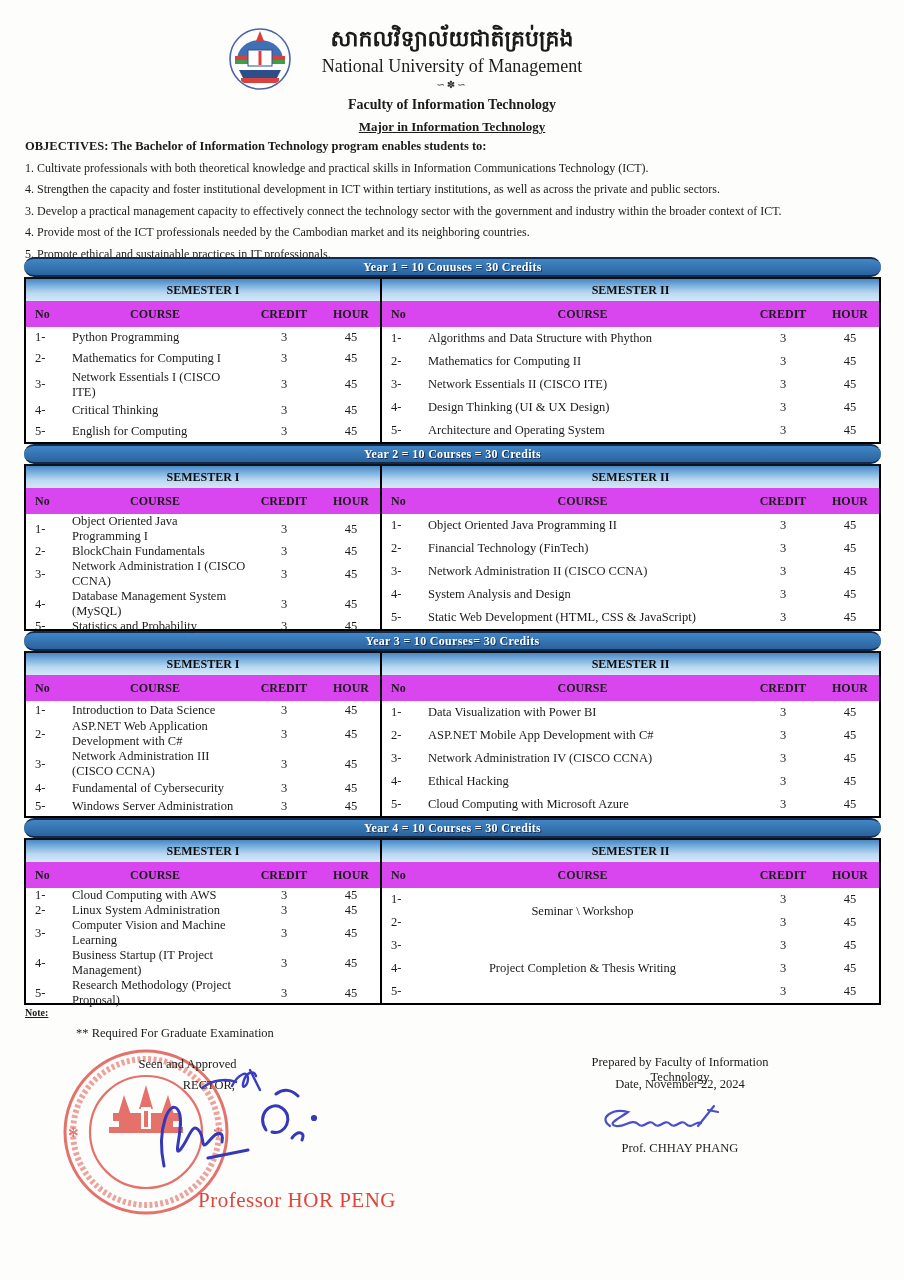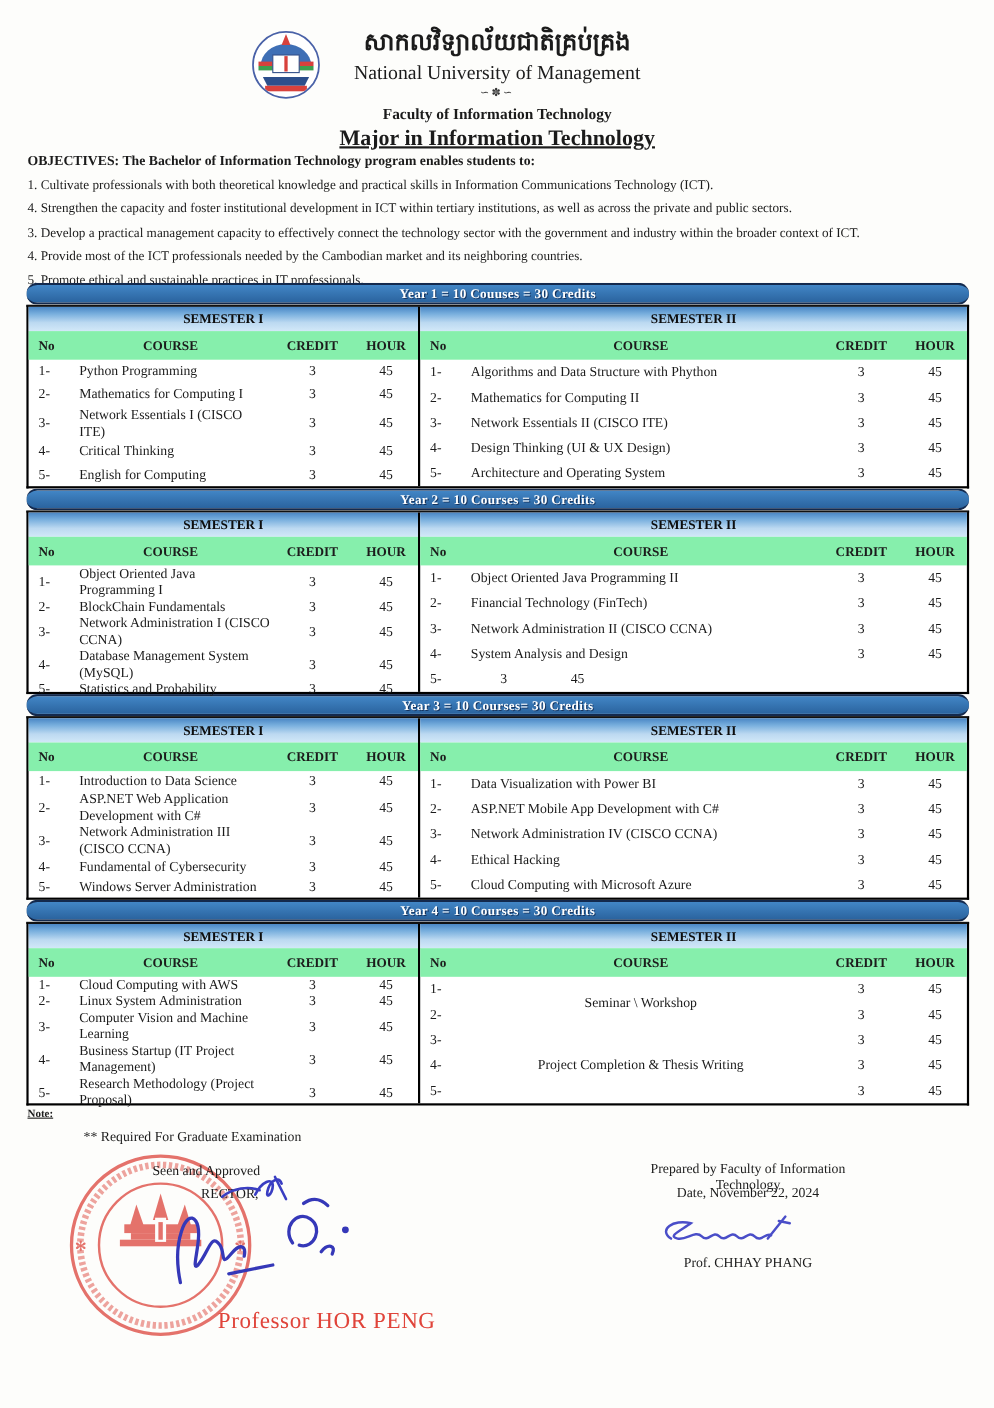--- a/index.html
+++ b/index.html
@@ -8,21 +8,21 @@
     background:#fdfdfb; color:#1b1b1b;
     font-family:"Liberation Serif", serif;
     overflow:hidden;
   }
   
   .header { position:absolute; top:26px; left:0; width:100%; text-align:center; }
   .khmer-title { font-family:"DejaVu Sans", sans-serif; font-weight:bold; font-size:22px; line-height:26px; }
   .univ-name  { font-size:18px; line-height:22px; margin-top:3px; }
   .ornament   { font-size:10px; line-height:12px; margin-top:2px; color:#333; letter-spacing:2px; }
   .faculty    { font-size:14px; font-weight:bold; line-height:17px; margin-top:5px; }
-  .major      { font-size:20px; font-weight:bold; text-decoration:underline; line-height:19px; margin-top:4px; }
+  .major      { font-size:13px; font-weight:bold; text-decoration:underline; line-height:19px; margin-top:4px; }
   .logo { position:absolute; top:26px; left:227px; width:66px; height:66px; }
 
   
   .objectives { position:absolute; top:136px; left:25px; width:856px; }
   .obj-head { font-weight:bold; font-size:12.5px; line-height:20px; }
   .obj-item { font-size:12px; line-height:20px; margin-top:1.5px; }
 
   
   .tables-wrap { position:absolute; top:257px; left:24px; width:857px; }
   .year-block { width:100%; }
@@ -40,21 +40,21 @@
     box-sizing:border-box;
   }
   .half { box-sizing:border-box; }
   .half.left  { width:356px; border-right:2px solid #000; }
   .half.right { flex:1; }
   .sem-header {
     height:22px; line-height:22px; text-align:center;
     font-weight:bold; font-size:12px; color:#0d0d0d;
     background:linear-gradient(#4a86c4 0%, #77aedd 28%, #bcd9f1 65%, #d2e8f8 100%);
   }
-  .col-header { display:flex; height:26px; align-items:center; font-weight:bold; font-size:12px; background:#86efac; }
+  .col-header { display:flex; height:26px; align-items:center; font-weight:bold; font-size:12px; background:#d946ef; }
   .c-no     { width:38px; padding-left:9px;  box-sizing:border-box; flex-shrink:0; }
   .c-course { flex:1; text-align:center; }
   .c-credit { width:76px; text-align:center; flex-shrink:0; }
   .c-hour   { width:58px; text-align:center; flex-shrink:0; }
   .rows { height:115px; display:flex; flex-direction:column; position:relative; }
   .crow { flex:1; display:flex; align-items:center; font-size:12.5px; }
   .crow .c-course { text-align:left; padding-left:8px; box-sizing:border-box; }
   .merge-overlay {
     position:absolute; left:38px; right:134px;
     display:flex; align-items:center; justify-content:center;
@@ -282,20 +282,21 @@
                 <div class="c-hour">45</div>
               </div>
               <div class="crow">
                 <div class="c-no">4-</div>
                 <div class="c-course">System Analysis and Design</div>
                 <div class="c-credit">3</div>
                 <div class="c-hour">45</div>
               </div>
               <div class="crow">
                 <div class="c-no">5-</div>
+                <div class="c-course">Static Web Development (HTML, CSS &amp; JavaScript)</div>
                 <div class="c-credit">3</div>
                 <div class="c-hour">45</div>
               </div>
             </div>
         </div>
       </div>
     </div>
 
     <div class="year-block">
       <div class="year-banner">Year 3 = 10 Courses= 30 Credits</div>

